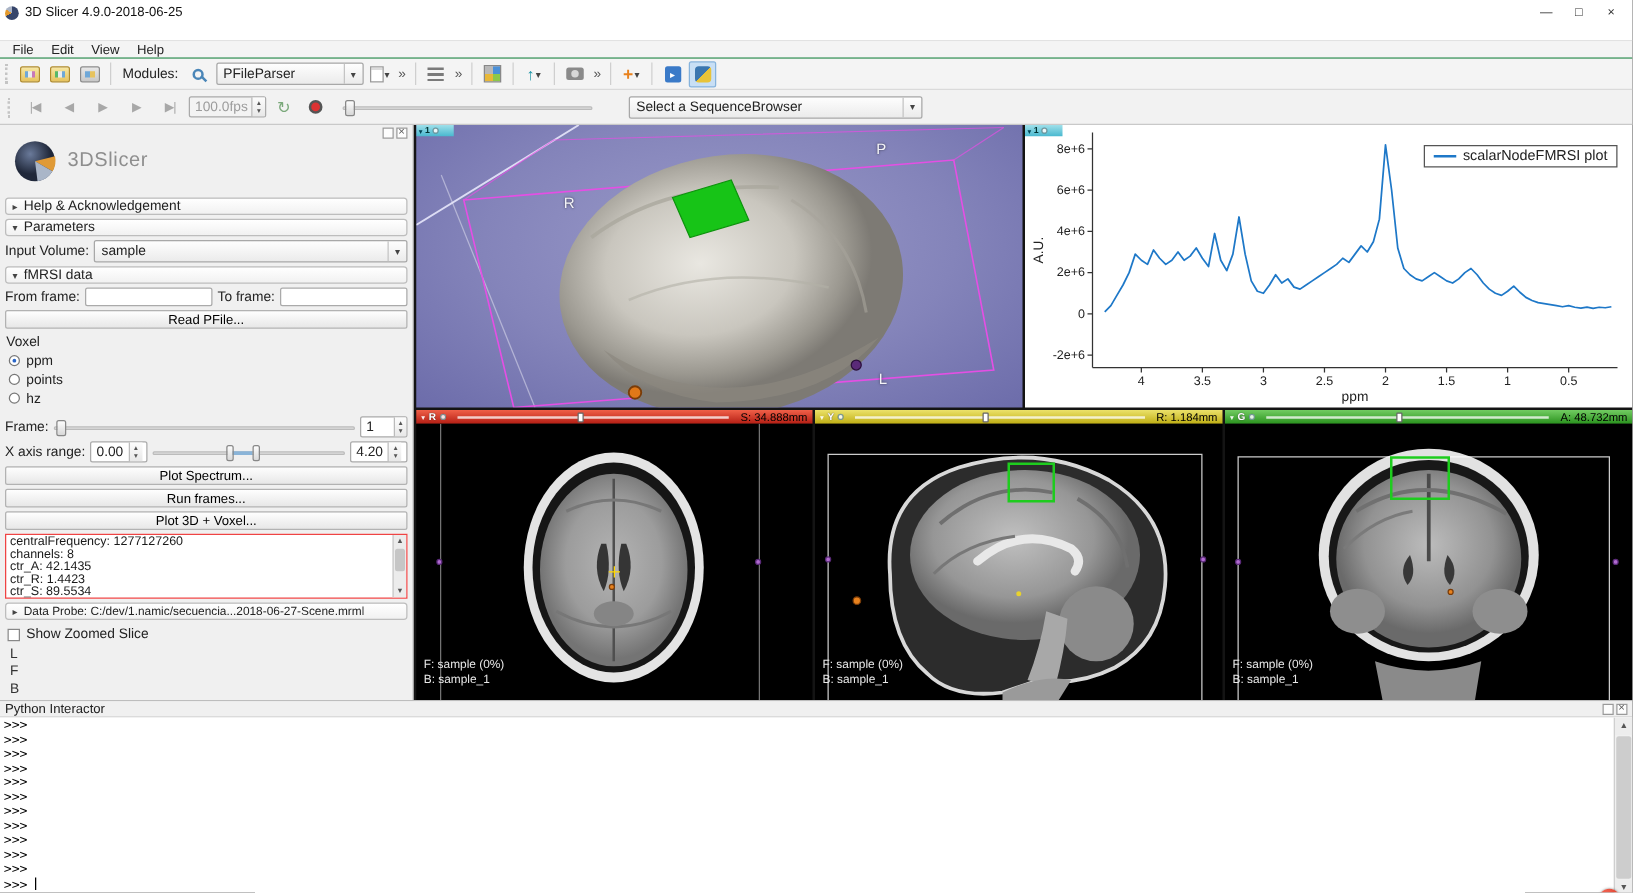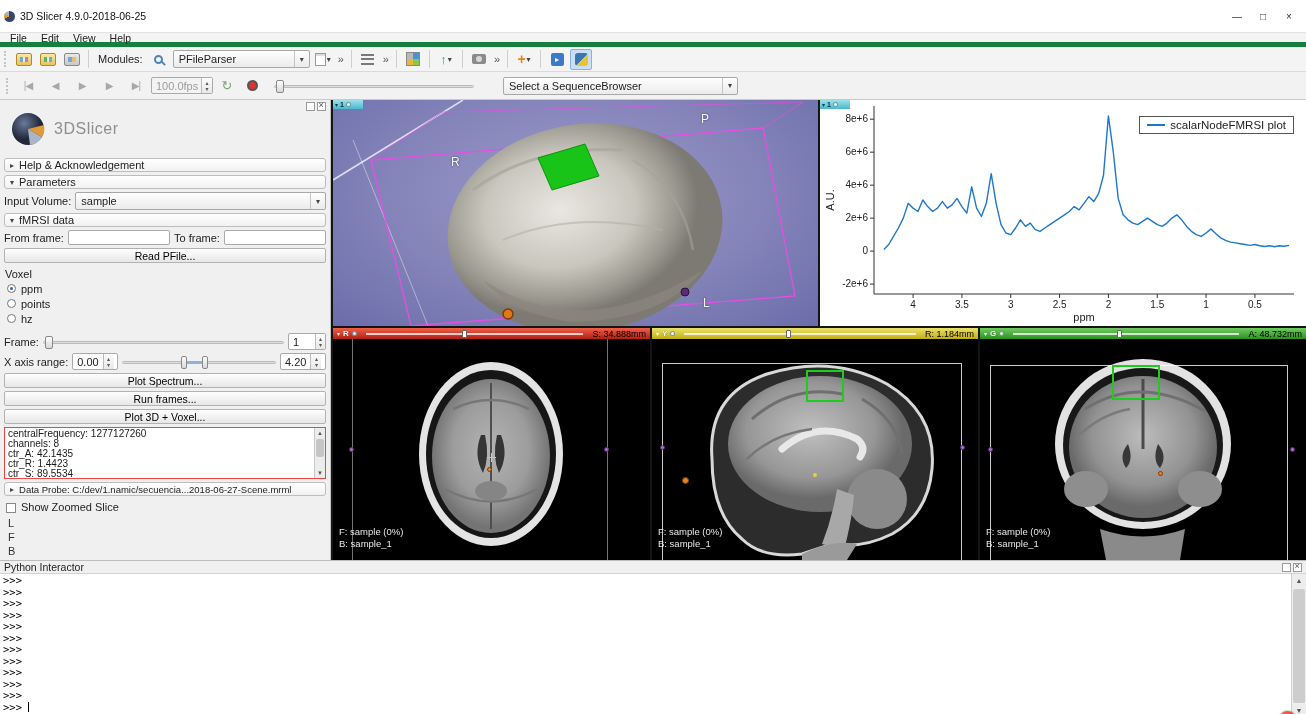--- a/index.html
+++ b/index.html
@@ -2,26 +2,26 @@
 <html><head>
 <meta charset="utf-8">
 <title>3D Slicer 4.9.0-2018-06-25</title>
 <style>
 *{box-sizing:border-box;margin:0;padding:0}
 html,body{background:#777}
 body{font-family:"Liberation Sans",sans-serif;font-size:11px;color:#222}
 #app{position:relative;width:1306px;height:714px;background:#f0f0f0;overflow:hidden}
 
 
-.titlebar{height:18px;background:#fff;display:flex;align-items:center;padding:16px 4px;border-bottom:1px solid #e2e2e2}
+.titlebar{height:18px;background:#fff;display:flex;align-items:flex-end;padding:16px 4px;border-bottom:1px solid #e2e2e2}
 .app-icon{width:11px;height:11px;border-radius:50%;background:conic-gradient(#36456a 0 68%,#e39a2e 68% 84%,#aab4c6 84% 100%);margin-right:5px}
 .title-text{font-size:10.5px;color:#111}
 .win-controls{margin-left:auto;display:flex}
 .win-btn{width:26px;text-align:center;font-size:10px;color:#333;cursor:default}
-.menubar{height:14px;background:#f4f4f4;display:flex;align-items:center;gap:2px;padding-left:4px;border-bottom:5px solid #15803d}
+.menubar{height:14px;background:#f4f4f4;display:flex;align-items:center;gap:2px;padding-left:4px;border-bottom:1px solid #15803d}
 .menu-item{padding:0 6px;font-size:10.5px}
 
 
 .toolbar{height:25px;background:#f4f4f4;display:flex;align-items:center;gap:2px;padding:0 4px;border-bottom:1px solid #dadada}
 .seq-toolbar{height:28px;background:#f2f2f2;display:flex;align-items:center;gap:3px;padding:0 6px;border-bottom:1px solid #c9c9c9}
 .tb-sep{width:1px;height:18px;background:#cfcfcf;margin:0 3px}
 .tb-handle{width:4px;height:16px;border-left:2px dotted #c4c4c4;margin-right:3px}
 .tb-btn{min-width:22px;height:21px;display:flex;align-items:center;justify-content:center;border:1px solid transparent;border-radius:2px;gap:1px}
 .tb-btn.pressed{background:#c8dff5;border-color:#86b3dc}
 .tb-btn.disabled{color:#a9a9a9}
@@ -182,21 +182,21 @@
         <span class="ic-data v2"></span>
       </div>
     <div class="tb-btn">
         <span class="ic-data v3"></span>
       </div>
     <div class="tb-sep"></div>
     <span class="tb-label">Modules:</span>
     <div class="tb-btn">
         <span class="ic-mag"></span>
       </div>
-    <div class="combo" style="width:137px">
+    <div class="combo" style="width:118px">
       <span class="cb-text">PFileParser</span>
       <span class="cb-arrow">▾</span>
     </div>
     <div class="tb-btn">
         <span class="ic-page"></span>
         <span class="caret">▾</span>
       </div>
     <span class="overflow">»</span>
     <div class="tb-sep"></div>
     <div class="tb-btn">

